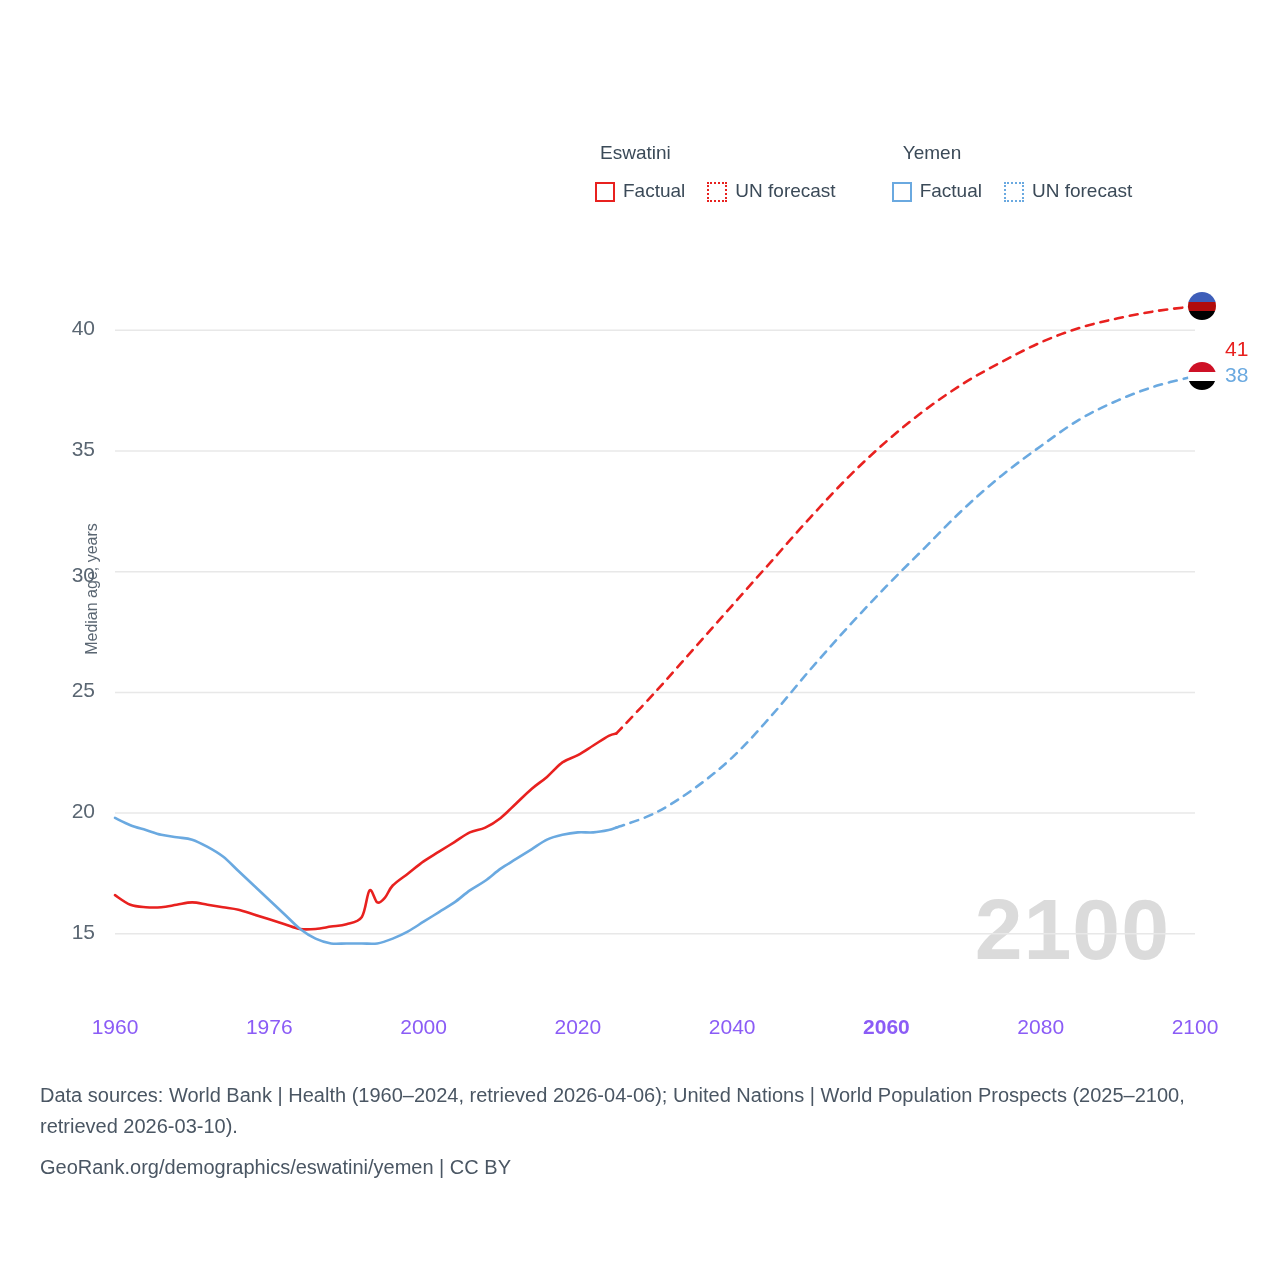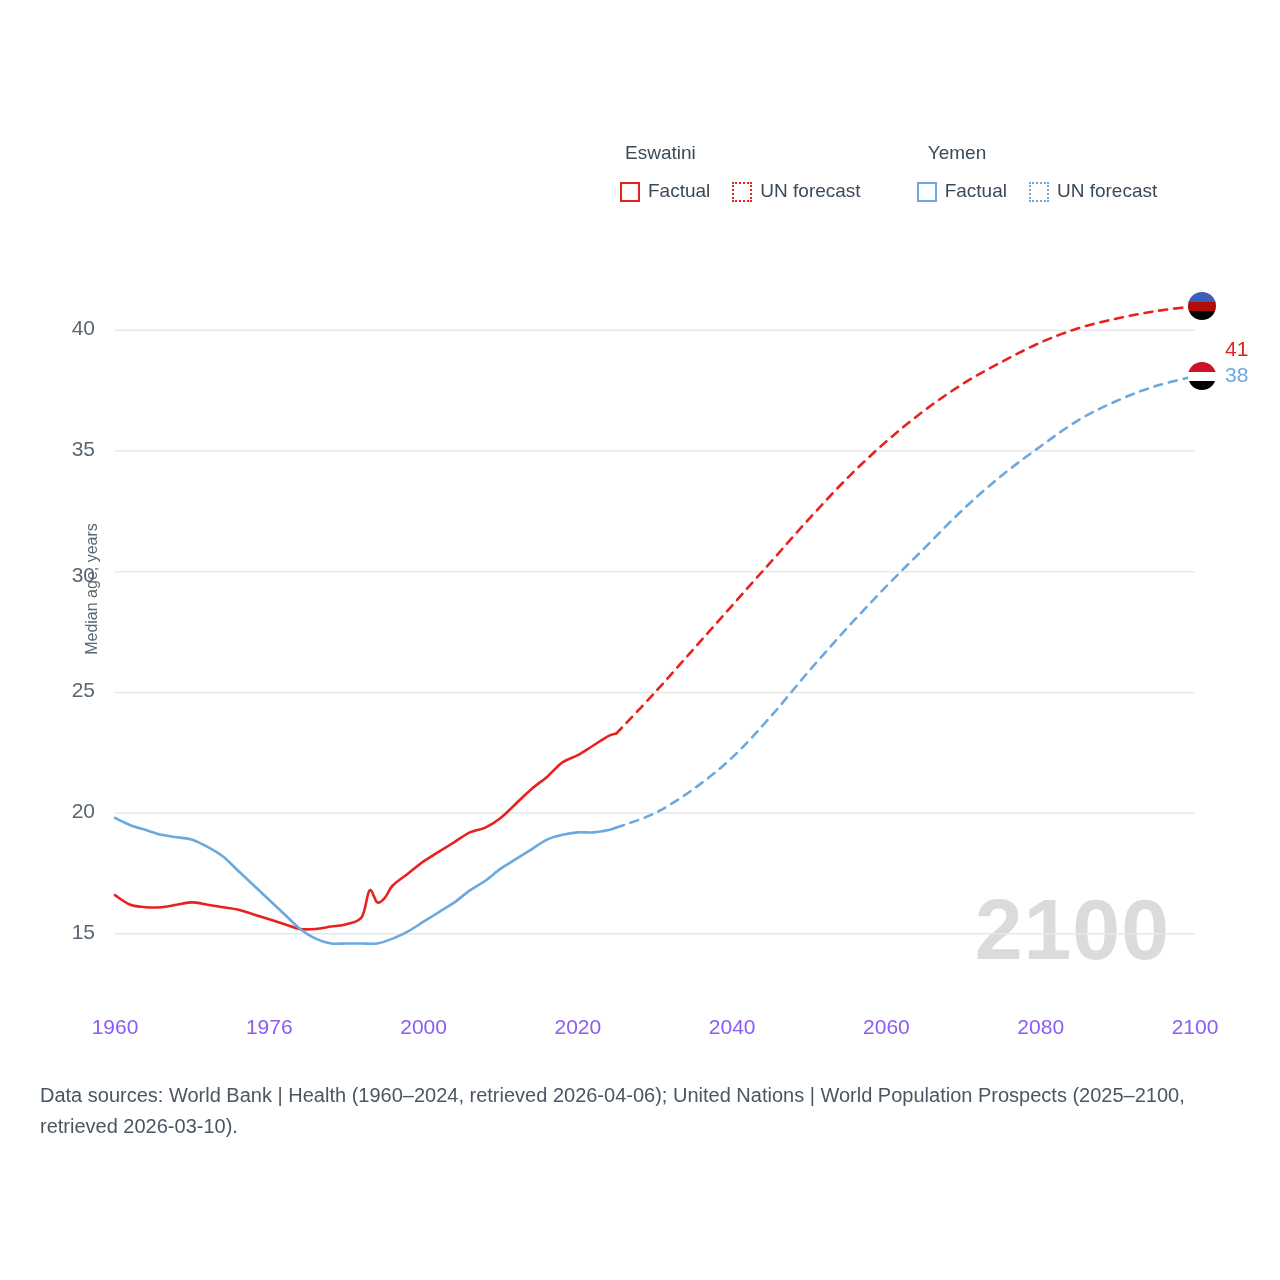--- a/index.html
+++ b/index.html
@@ -26,21 +26,21 @@
     top: 70px;
     font-size: 34px;
     font-weight: bold;
     color: #16283c;
     letter-spacing: -0.2px;
   }
 
   
   .legend {
     position: absolute;
-    left: 620px;
+    left: 595px;
     top: 142px;
     width: 660px;
     font-size: 19px;
     color: #3b4a58;
   }
   .legend-groups {
     display: flex;
     gap: 232px;
     padding-left: 5px;
   }
@@ -209,21 +209,21 @@
         <div class="y-tick" style="left: 35px; width: 60px; top: 313px;">30</div>
         <div class="y-tick" style="left: 35px; width: 60px; top: 187.034px;">35</div>
         <div class="y-tick" style="left: 35px; width: 60px; top: 66.3448px;">40</div>
       </div>
     <div id="xtick-layer">
         <div class="x-tick" style="left: 70px; top: 765px;">1960</div>
         <div class="x-tick" style="left: 224.286px; top: 765px;">1976</div>
         <div class="x-tick" style="left: 378.571px; top: 765px;">2000</div>
         <div class="x-tick" style="left: 532.857px; top: 765px;">2020</div>
         <div class="x-tick" style="left: 687.143px; top: 765px;">2040</div>
-        <div class="x-tick" style="left: 841.429px; top: 765px;">2060</div>
+        <div class="x-tick" style="left: 841.429px; top: 765px; font-weight: bold;">2060</div>
         <div class="x-tick" style="left: 995.714px; top: 765px;">2080</div>
         <div class="x-tick" style="left: 1150px; top: 765px;">2100</div>
       </div>
 
     <div class="flag" id="flag-eswatini" style="left: 1188px; top: 42.2069px;">
       <div class="band" style="background:#3e5eb9;"></div>
       <div class="band" style="background:#b10c0c;"></div>
       <div class="band" style="background:#000000;"></div>
     </div>
     <div class="end-label red" id="label-eswatini" style="left: 1225px; top: 43.2069px;">41</div>
@@ -232,15 +232,16 @@
       <div class="band" style="background:#ce1126;"></div>
       <div class="band" style="background:#ffffff;"></div>
       <div class="band" style="background:#000000;"></div>
     </div>
     <div class="end-label blue" id="label-yemen" style="left: 1225px; top: 113.207px;">38</div>
 
   </div>
 
   <div class="footer">
     <div class="src">Data sources: World Bank | Health (1960–2024, retrieved 2026-04-06); United Nations | World Population Prospects (2025–2100, retrieved 2026-03-10).</div>
+    <div>GeoRank.org/demographics/eswatini/yemen | CC BY</div>
   </div>
 
 </div>
 
 </body></html>

